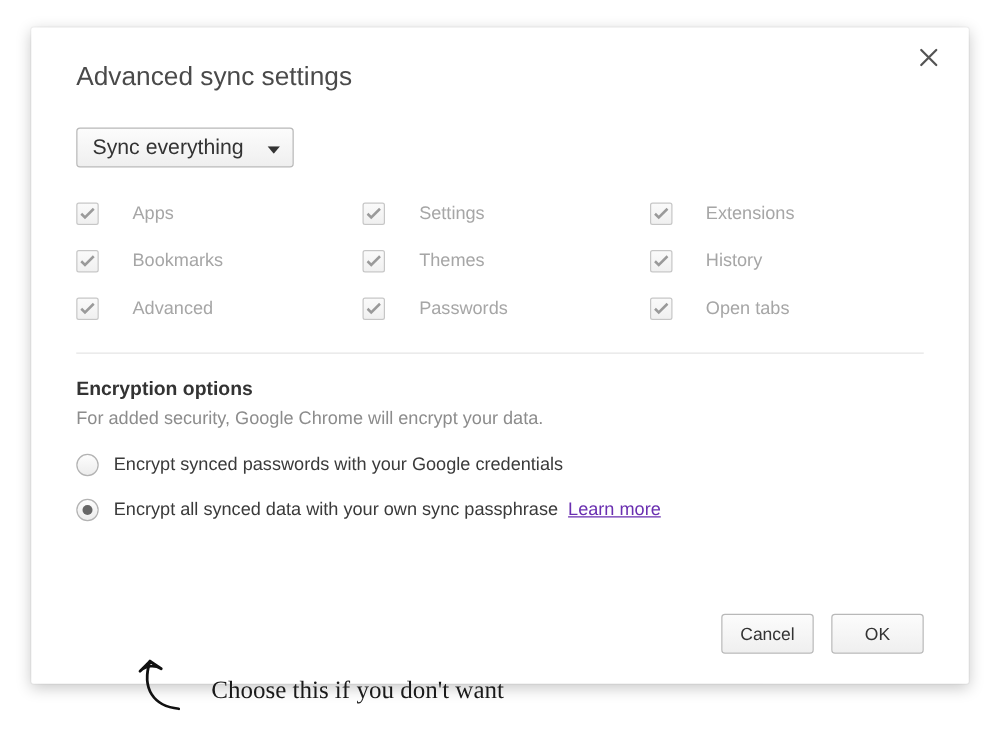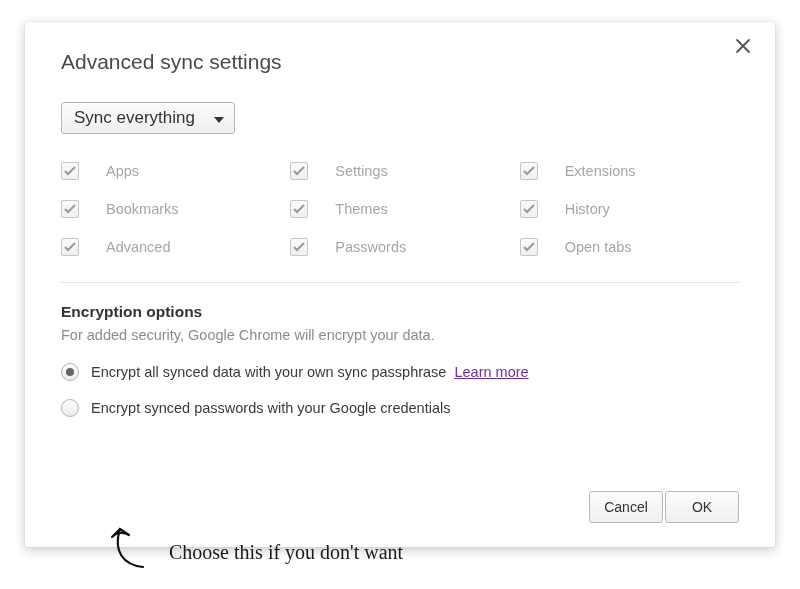--- a/index.html
+++ b/index.html
@@ -165,21 +165,21 @@
     line-height: 1.25;
     color: #1a1a1a;
     white-space: pre-line;
   }
 
   .footer {
     position: absolute;
     right: 36px;
     bottom: 24px;
     display: flex;
-    gap: 2px;
+    gap: 14px;
   }
   .btn {
     min-width: 74px;
     height: 32px;
     padding: 0 14px;
     box-sizing: border-box;
     background: linear-gradient(#fcfcfc,#efefef);
     border: 1px solid #b8b8b8;
     border-radius: 3px;
     font-size: 14px;
@@ -286,34 +286,34 @@
             </svg>
           </span>
         <span>Open tabs</span>
       </label>
     </div>
 
     <hr class="hr">
 
     <div class="section-head">Encryption options</div>
     <div class="section-sub">For added security, Google Chrome will encrypt your data.</div>
+
+    <label class="radio">
+      <span class="ring"></span>
+      <span>Encrypt synced passwords with your Google credentials</span>
+    </label>
 
     <label class="radio selected">
       <span class="ring">
           <span class="dot"></span>
         </span>
       <span>
         <span>Encrypt all synced data with your own sync passphrase</span>
         <a class="learn">Learn more</a>
       </span>
-    </label>
-
-    <label class="radio">
-      <span class="ring"></span>
-      <span>Encrypt synced passwords with your Google credentials</span>
     </label>
 
     
     <div class="annot">
       <span class="arrow">
         <svg width="54" height="60" viewBox="0 0 54 60">
           <path d="M40 52 C 20 50, 10 36, 17 14" fill="none" stroke="#111" stroke-width="2.2" stroke-linecap="round"></path>
           <path d="M17 14 L9 22 M17 14 L26 20 M9 22 C 14 17, 21 17, 26 20" fill="none" stroke="#111" stroke-width="2.2" stroke-linecap="round" stroke-linejoin="round"></path>
         </svg>
       </span>

